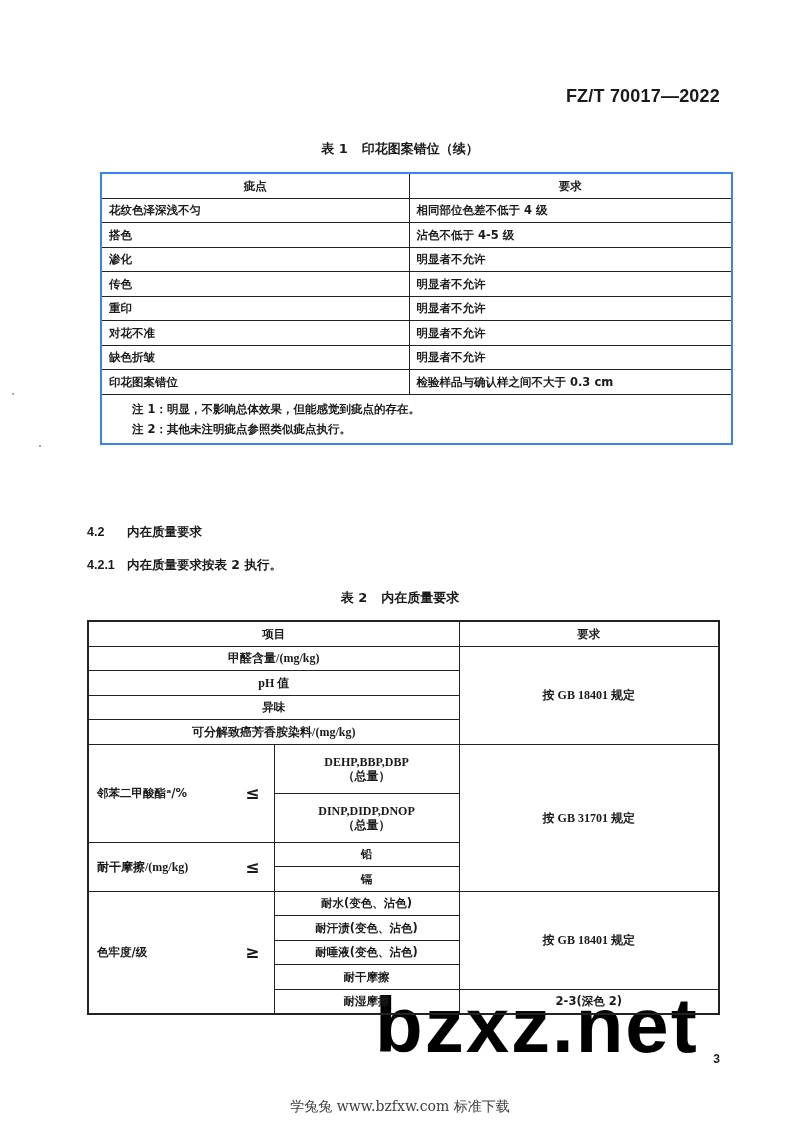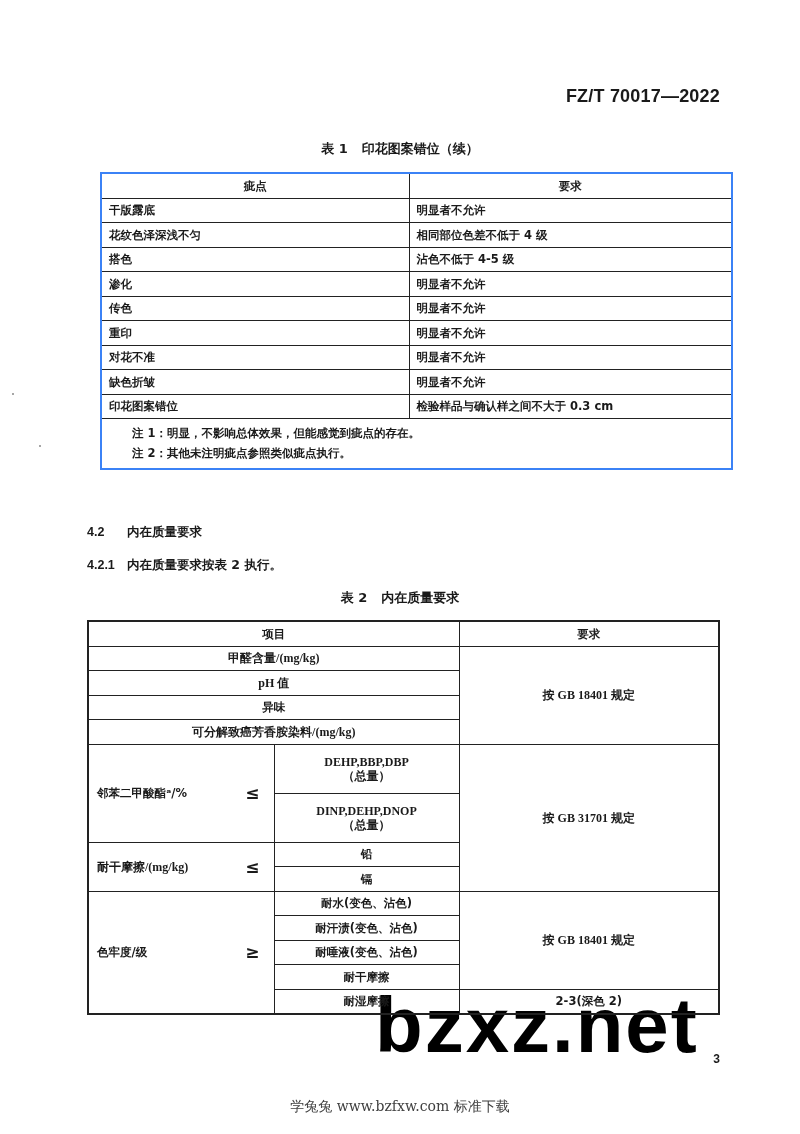--- a/index.html
+++ b/index.html
@@ -60,24 +60,20 @@
   <colgroup>
       <col style="width:308px">
       <col style="width:323px">
     </colgroup>
   <tbody>
       <tr>
     <th>疵点</th>
     <th>要求</th>
   </tr>
   <tr>
-        <td>干版露底</td>
-        <td>明显者不允许</td>
-      </tr>
-  <tr>
         <td>花纹色泽深浅不匀</td>
         <td>相同部位色差不低于 4 级</td>
       </tr>
   <tr>
         <td>搭色</td>
         <td>沾色不低于 4-5 级</td>
       </tr>
   <tr>
         <td>渗化</td>
         <td>明显者不允许</td>
@@ -152,21 +148,21 @@
     <td rowspan="2" class="left-label">邻苯二甲酸酯ᵃ/%</td>
     <td rowspan="2" class="sym">≤</td>
     <td class="tall serif">
       <div>DEHP,BBP,DBP</div>
       <div>（总量）</div>
     </td>
     <td rowspan="4" class="serif">按 GB 31701 规定</td>
   </tr>
   <tr>
     <td class="tall serif">
-      <div>DINP,DEHP,DNOP</div>
+      <div>DINP,DIDP,DNOP</div>
       <div>（总量）</div>
     </td>
   </tr>
   <tr>
     <td rowspan="2" class="left-label serif">耐干摩擦/(mg/kg)</td>
     <td rowspan="2" class="sym">≤</td>
     <td class="r">铅</td>
   </tr>
   <tr>
     <td class="r">镉</td>

